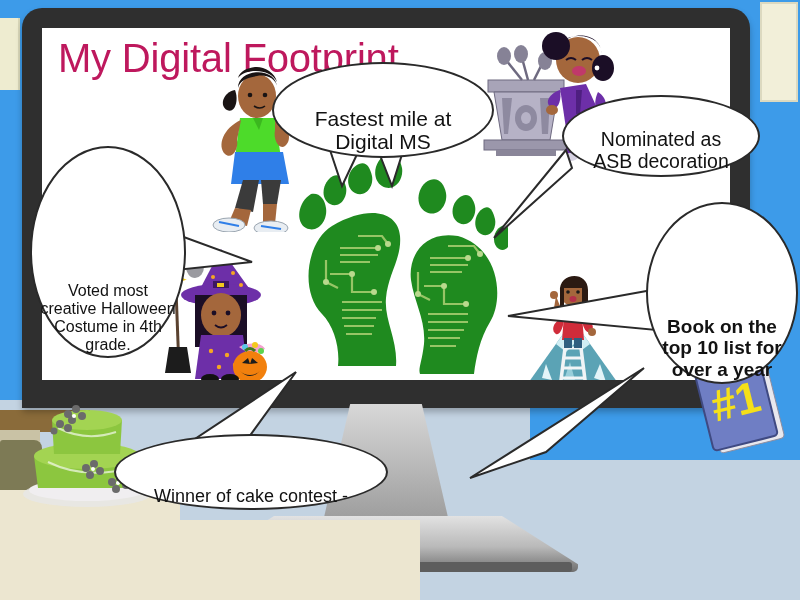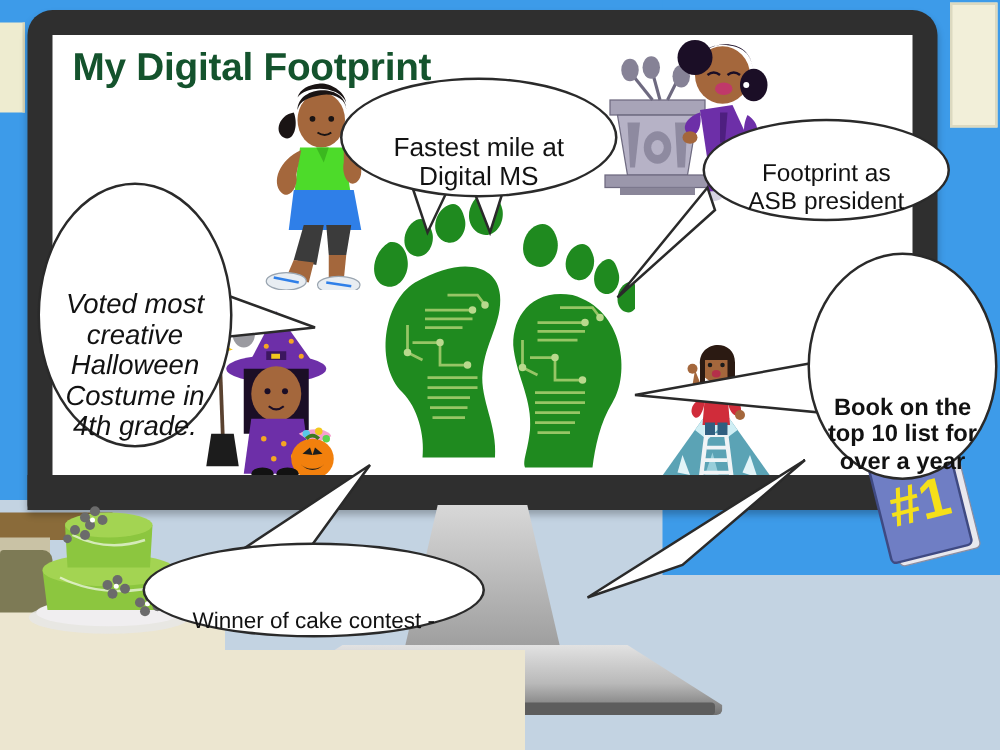--- a/index.html
+++ b/index.html
@@ -92,21 +92,21 @@
     position: absolute; left: 204px; top: 562px; width: 368px; height: 10px;
     background: #5d5d5d; border-radius: 3px;
   }
   .screen-bottom-strip {
     position: absolute; left: 22px; top: 380px; width: 728px; height: 28px;
     background: #2f2f2f;
   }
   
   .title {
     position: absolute; left: 58px; top: 36px;
-    font-size: 31px; font-weight: bold; color: #14532d;
+    font-size: 40px; font-weight: normal; color: #be185d;
     letter-spacing: -0.2px;
     white-space: nowrap;
   }
   
   .footprints { position: absolute; left: 278px; top: 152px; }
   
   .ch { position: absolute; }
   
   .bubble {
     position: absolute;
@@ -117,21 +117,21 @@
     color: #121212;
     line-height: 1.12;
     box-sizing: border-box;
   }
   .bubble-text { padding: 2px 6px; }
   .b-fastest { left: 272px; top: 62px; width: 222px; height: 96px;
                border-radius: 50%/50%; font-size: 21px; }
   .b-nominated { left: 562px; top: 95px; width: 198px; height: 82px;
                  border-radius: 50%/50%; font-size: 19.5px; }
   .b-voted { left: 30px; top: 146px; width: 156px; height: 212px;
-             border-radius: 50%/50%; font-size: 22px; font-style: italic; }
+             border-radius: 50%/50%; font-size: 16px; }
   .b-book { left: 646px; top: 202px; width: 152px; height: 182px;
             border-radius: 50%/50%; font-size: 19px; font-weight: bold; }
   .b-cake { left: 114px; top: 434px; width: 274px; height: 76px;
             border-radius: 50%/50%; font-size: 18px; }
   .b-everest { left: 402px; top: 444px; width: 326px; height: 92px;
                border-radius: 50%/50%; font-size: 21px; }
   .tails { position: absolute; left: 0; top: 0; width: 800px; height: 600px;
            pointer-events: none; }
 </style>
 </head>
@@ -435,22 +435,22 @@
 
   <div class="bubble b-fastest">
     <div class="bubble-text">
       <div>Fastest mile at</div>
       <div>Digital MS</div>
     </div>
   </div>
 
   <div class="bubble b-nominated">
     <div class="bubble-text">
-      <div>Footprint as</div>
-      <div>ASB president</div>
+      <div>Nominated as</div>
+      <div>ASB decoration</div>
     </div>
   </div>
 
   <div class="bubble b-voted">
     <div class="bubble-text">Voted most creative Halloween Costume in 4th grade.</div>
   </div>
 
   <div class="bubble b-book">
     <div class="bubble-text">Book on the top 10 list for over a year</div>
   </div>

